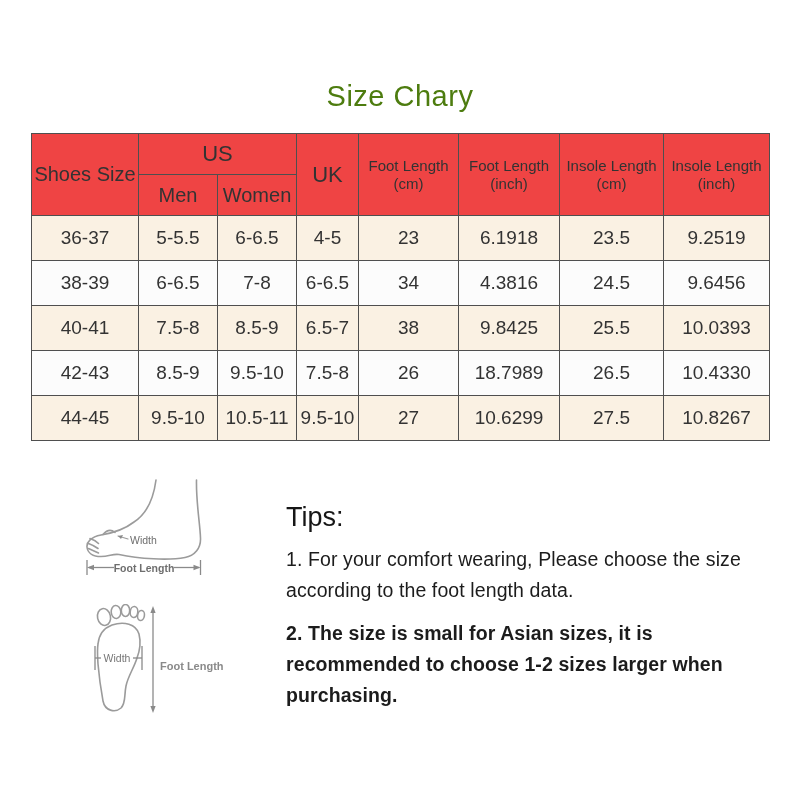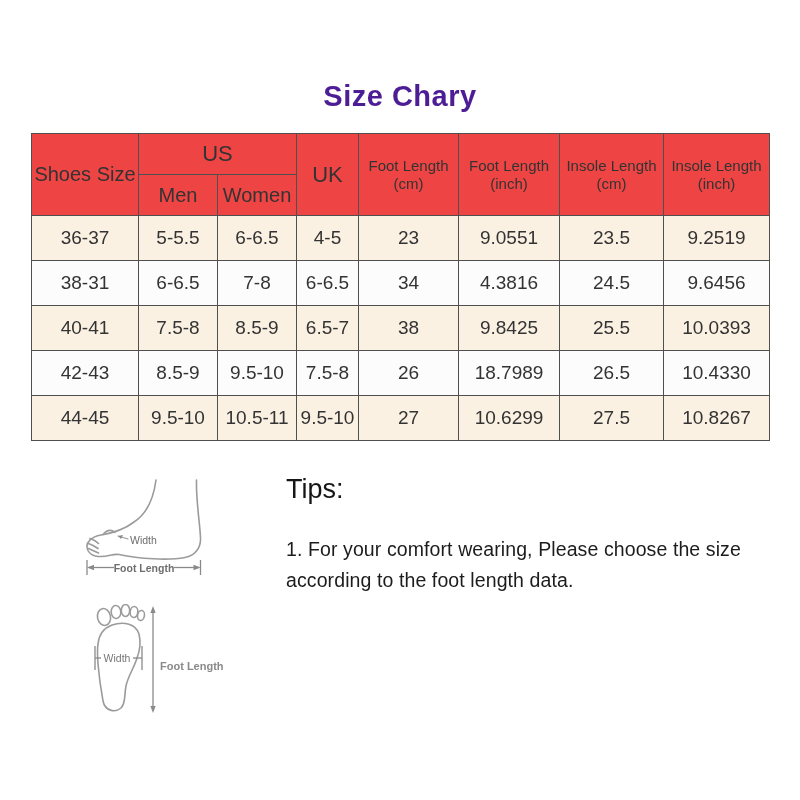--- a/index.html
+++ b/index.html
@@ -3,21 +3,21 @@
 <meta charset="utf-8">
 <style>
   html,body{margin:0;padding:0;}
   body{
     width:800px;height:800px;background:#ffffff;position:relative;
     font-family:"Liberation Sans","DejaVu Sans",sans-serif;color:#2a2a2a;
     overflow:hidden;
   }
   .title{
     position:absolute;top:80px;left:0;width:800px;text-align:center;
-    font-size:29px;font-weight:700;color:#4c1d95;letter-spacing:0.5px;
+    font-size:29px;font-weight:400;color:#4d7c0f;letter-spacing:0.5px;
   }
   table.size-chart{
     position:absolute;left:31px;top:133px;width:738px;
     border-collapse:collapse;table-layout:fixed;
     background:#ef4444;
   }
   table.size-chart th,table.size-chart td{
     border:1.5px solid var(--table-border,#4f4f4f);
     text-align:center;vertical-align:middle;
     font-weight:400;padding:0;color:#333;
@@ -26,23 +26,23 @@
   tbody tr{height:45px;}
   th.h-lg{font-size:20px;}
   th.h-xl{font-size:22px;}
   th.h-sm{font-size:15px;line-height:18px;}
   td{font-size:19px;}
   tbody tr:nth-child(odd){background:var(--row-cream,#faf1e3);}
   tbody tr:nth-child(even){background:var(--row-white,#fcfcfc);}
   .diagram{position:absolute;}
   #side-foot{left:84px;top:477px;}
   #footprint{left:92px;top:604px;}
-  .tips{position:absolute;left:286px;top:472px;width:478px;color:#1c1c1c;}
+  .tips{position:absolute;left:286px;top:500px;width:478px;color:#1c1c1c;}
   .tips-heading{font-size:27px;line-height:34px;font-weight:400;color:#161616;}
-  .tip{font-size:19.5px;line-height:31px;margin-top:28px;letter-spacing:0.1px;}
+  .tip{font-size:19.5px;line-height:31px;margin-top:10px;letter-spacing:0.1px;}
   .tip.bold{font-weight:700;margin-top:12px;}
 </style>
 </head>
 <body>
 
 <div class="title">Size Chary</div>
 
 <table class="size-chart">
   <colgroup>
     <col style="width:107px">
@@ -81,26 +81,26 @@
       <th class="h-lg">Women</th>
     </tr>
   </thead>
   <tbody>
     <tr>
       <td>36-37</td>
       <td>5-5.5</td>
       <td>6-6.5</td>
       <td>4-5</td>
       <td>23</td>
-      <td>9.0551</td>
+      <td>6.1918</td>
       <td>23.5</td>
       <td>9.2519</td>
     </tr>
     <tr>
-      <td>38-31</td>
+      <td>38-39</td>
       <td>6-6.5</td>
       <td>7-8</td>
       <td>6-6.5</td>
       <td>34</td>
       <td>4.3816</td>
       <td>24.5</td>
       <td>9.6456</td>
     </tr>
     <tr>
       <td>40-41</td>
@@ -179,13 +179,14 @@
     <path d="M61,2 L58.4,9 L63.6,9 Z"></path>
     <path d="M61,109 L58.4,102 L63.6,102 Z"></path>
   </g>
   <text x="25" y="58" text-anchor="middle" font-size="10.5" fill="#777777" font-family="Liberation Sans, DejaVu Sans, sans-serif">Width</text>
   <text x="68" y="66" font-size="11" font-weight="600" fill="#8a8a8a" font-family="Liberation Sans, DejaVu Sans, sans-serif">Foot Length</text>
 </svg>
 
 <div class="tips">
   <div class="tips-heading">Tips:</div>
   <div class="tip">1. For your comfort wearing, Please choose the size according to the foot length data.</div>
+  <div class="tip bold">2. The size is small for Asian sizes, it is recommended to choose 1-2 sizes larger when purchasing.</div>
 </div>
 
 </body></html>

